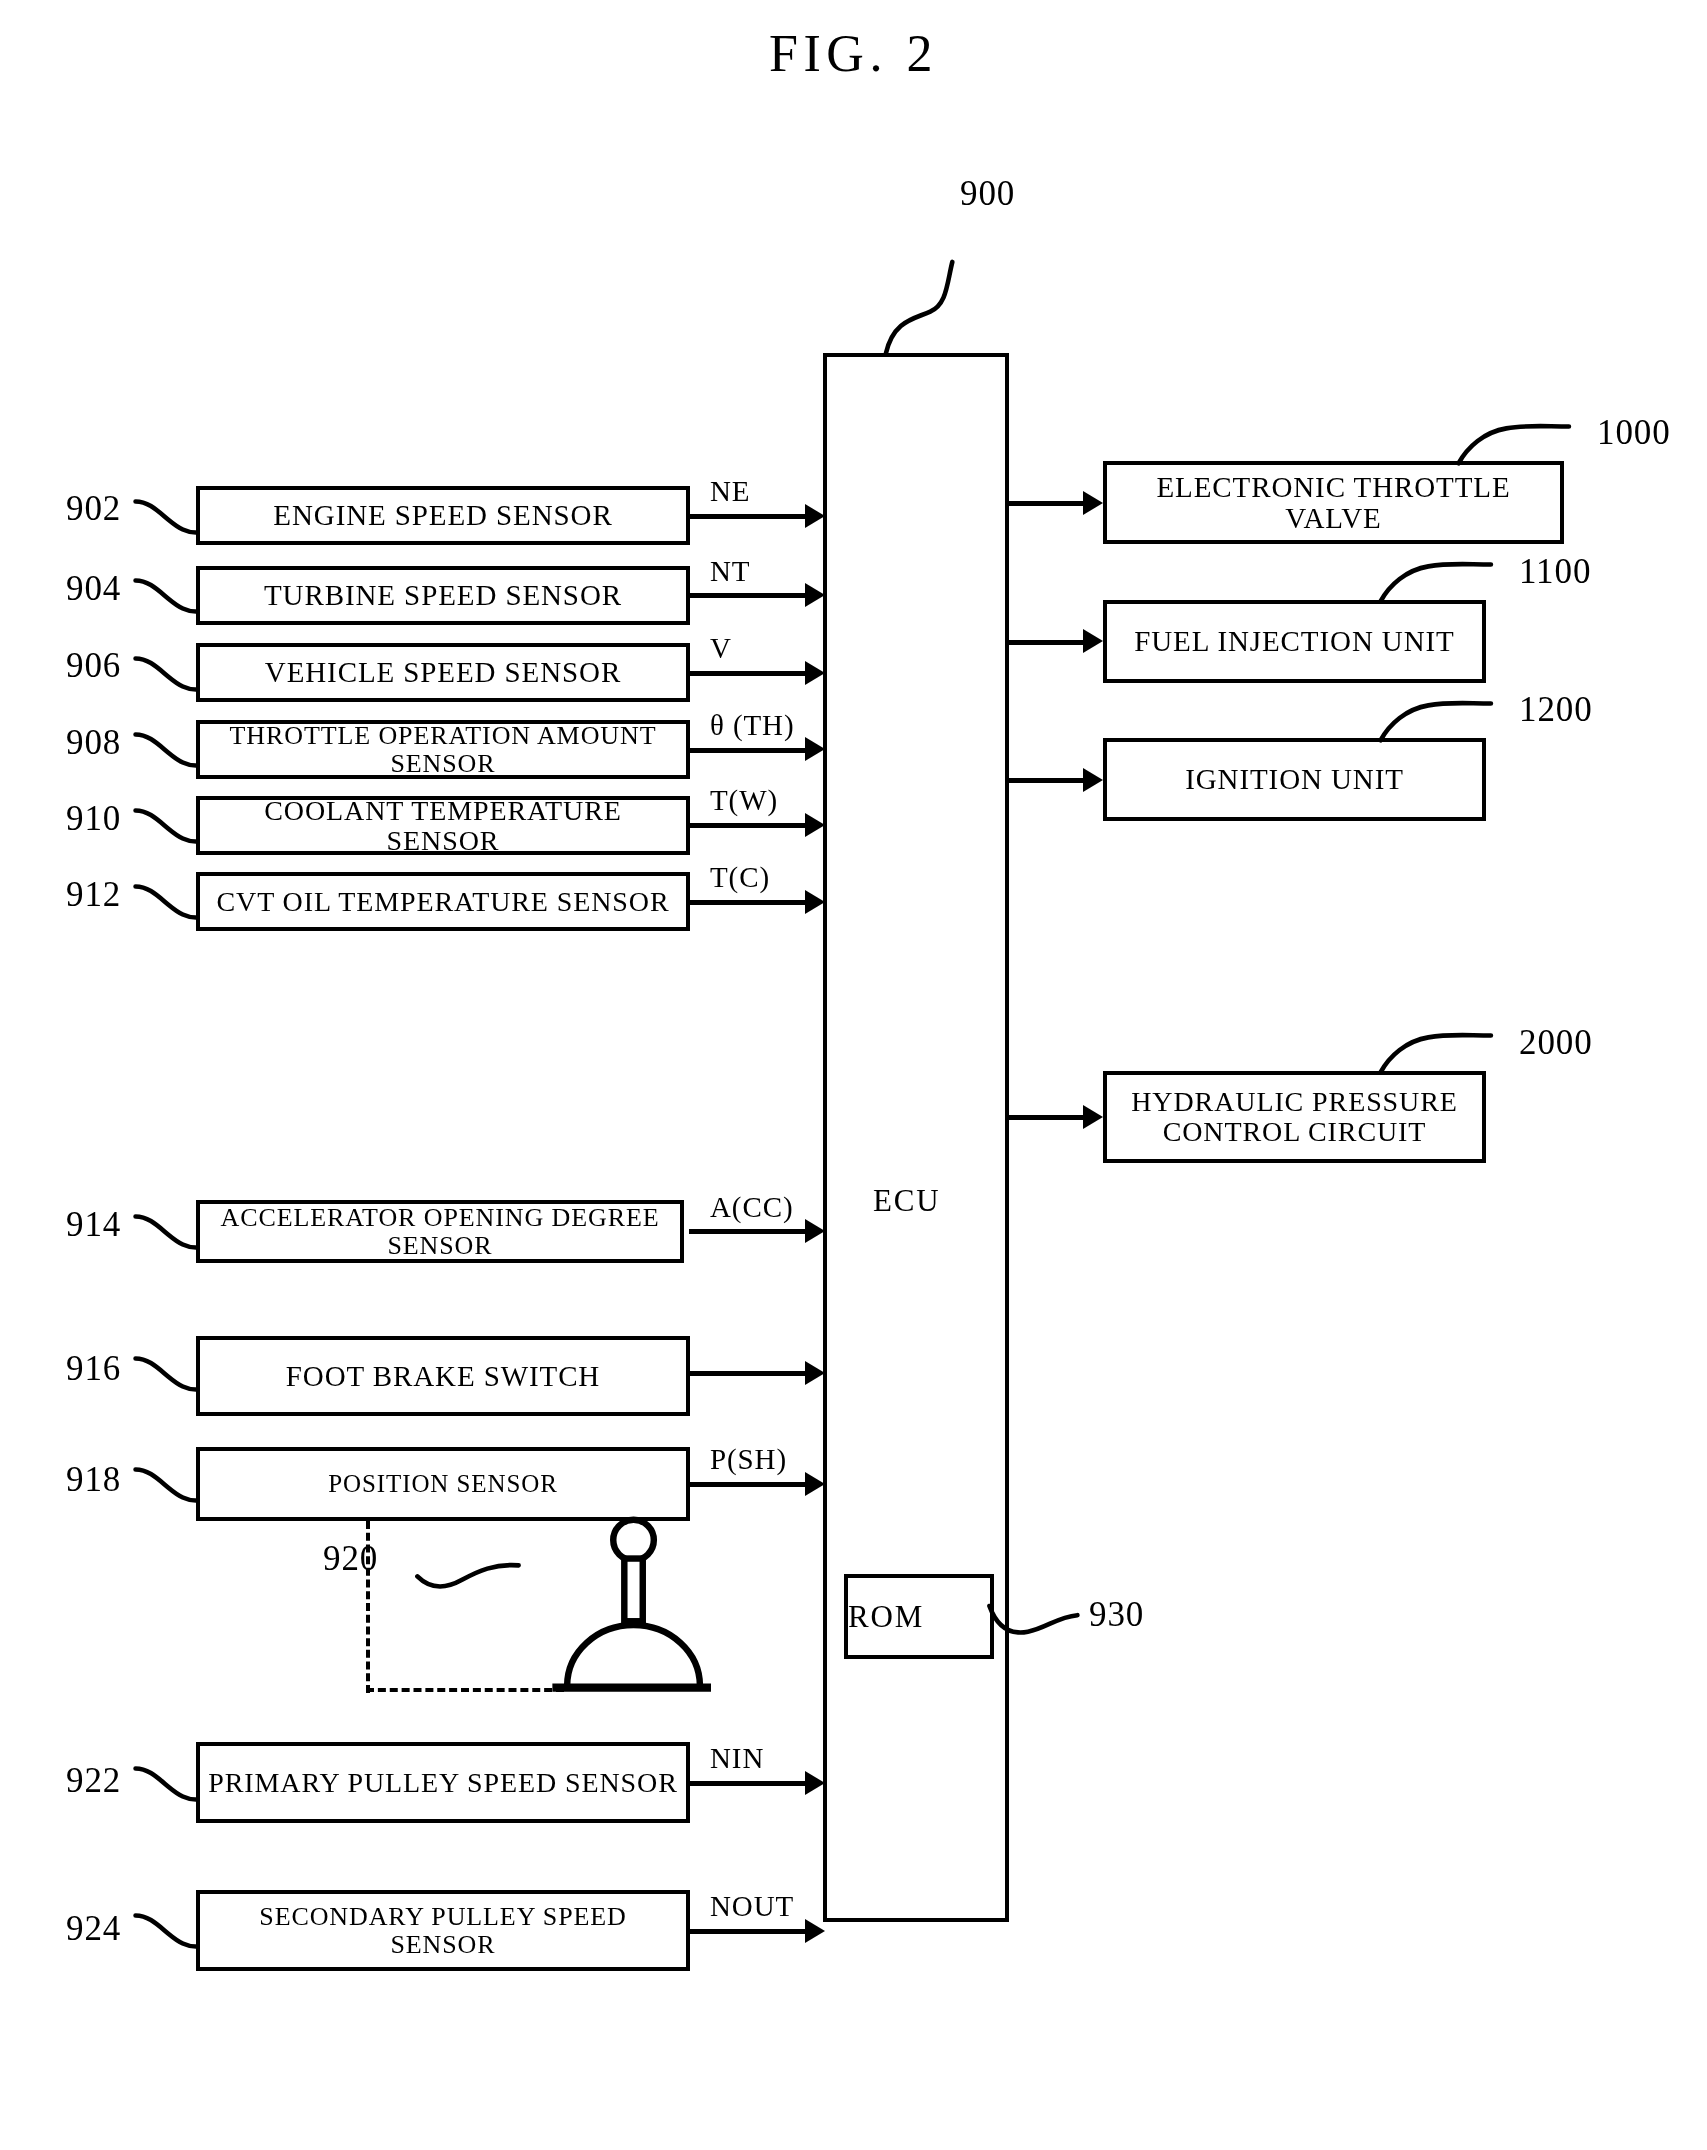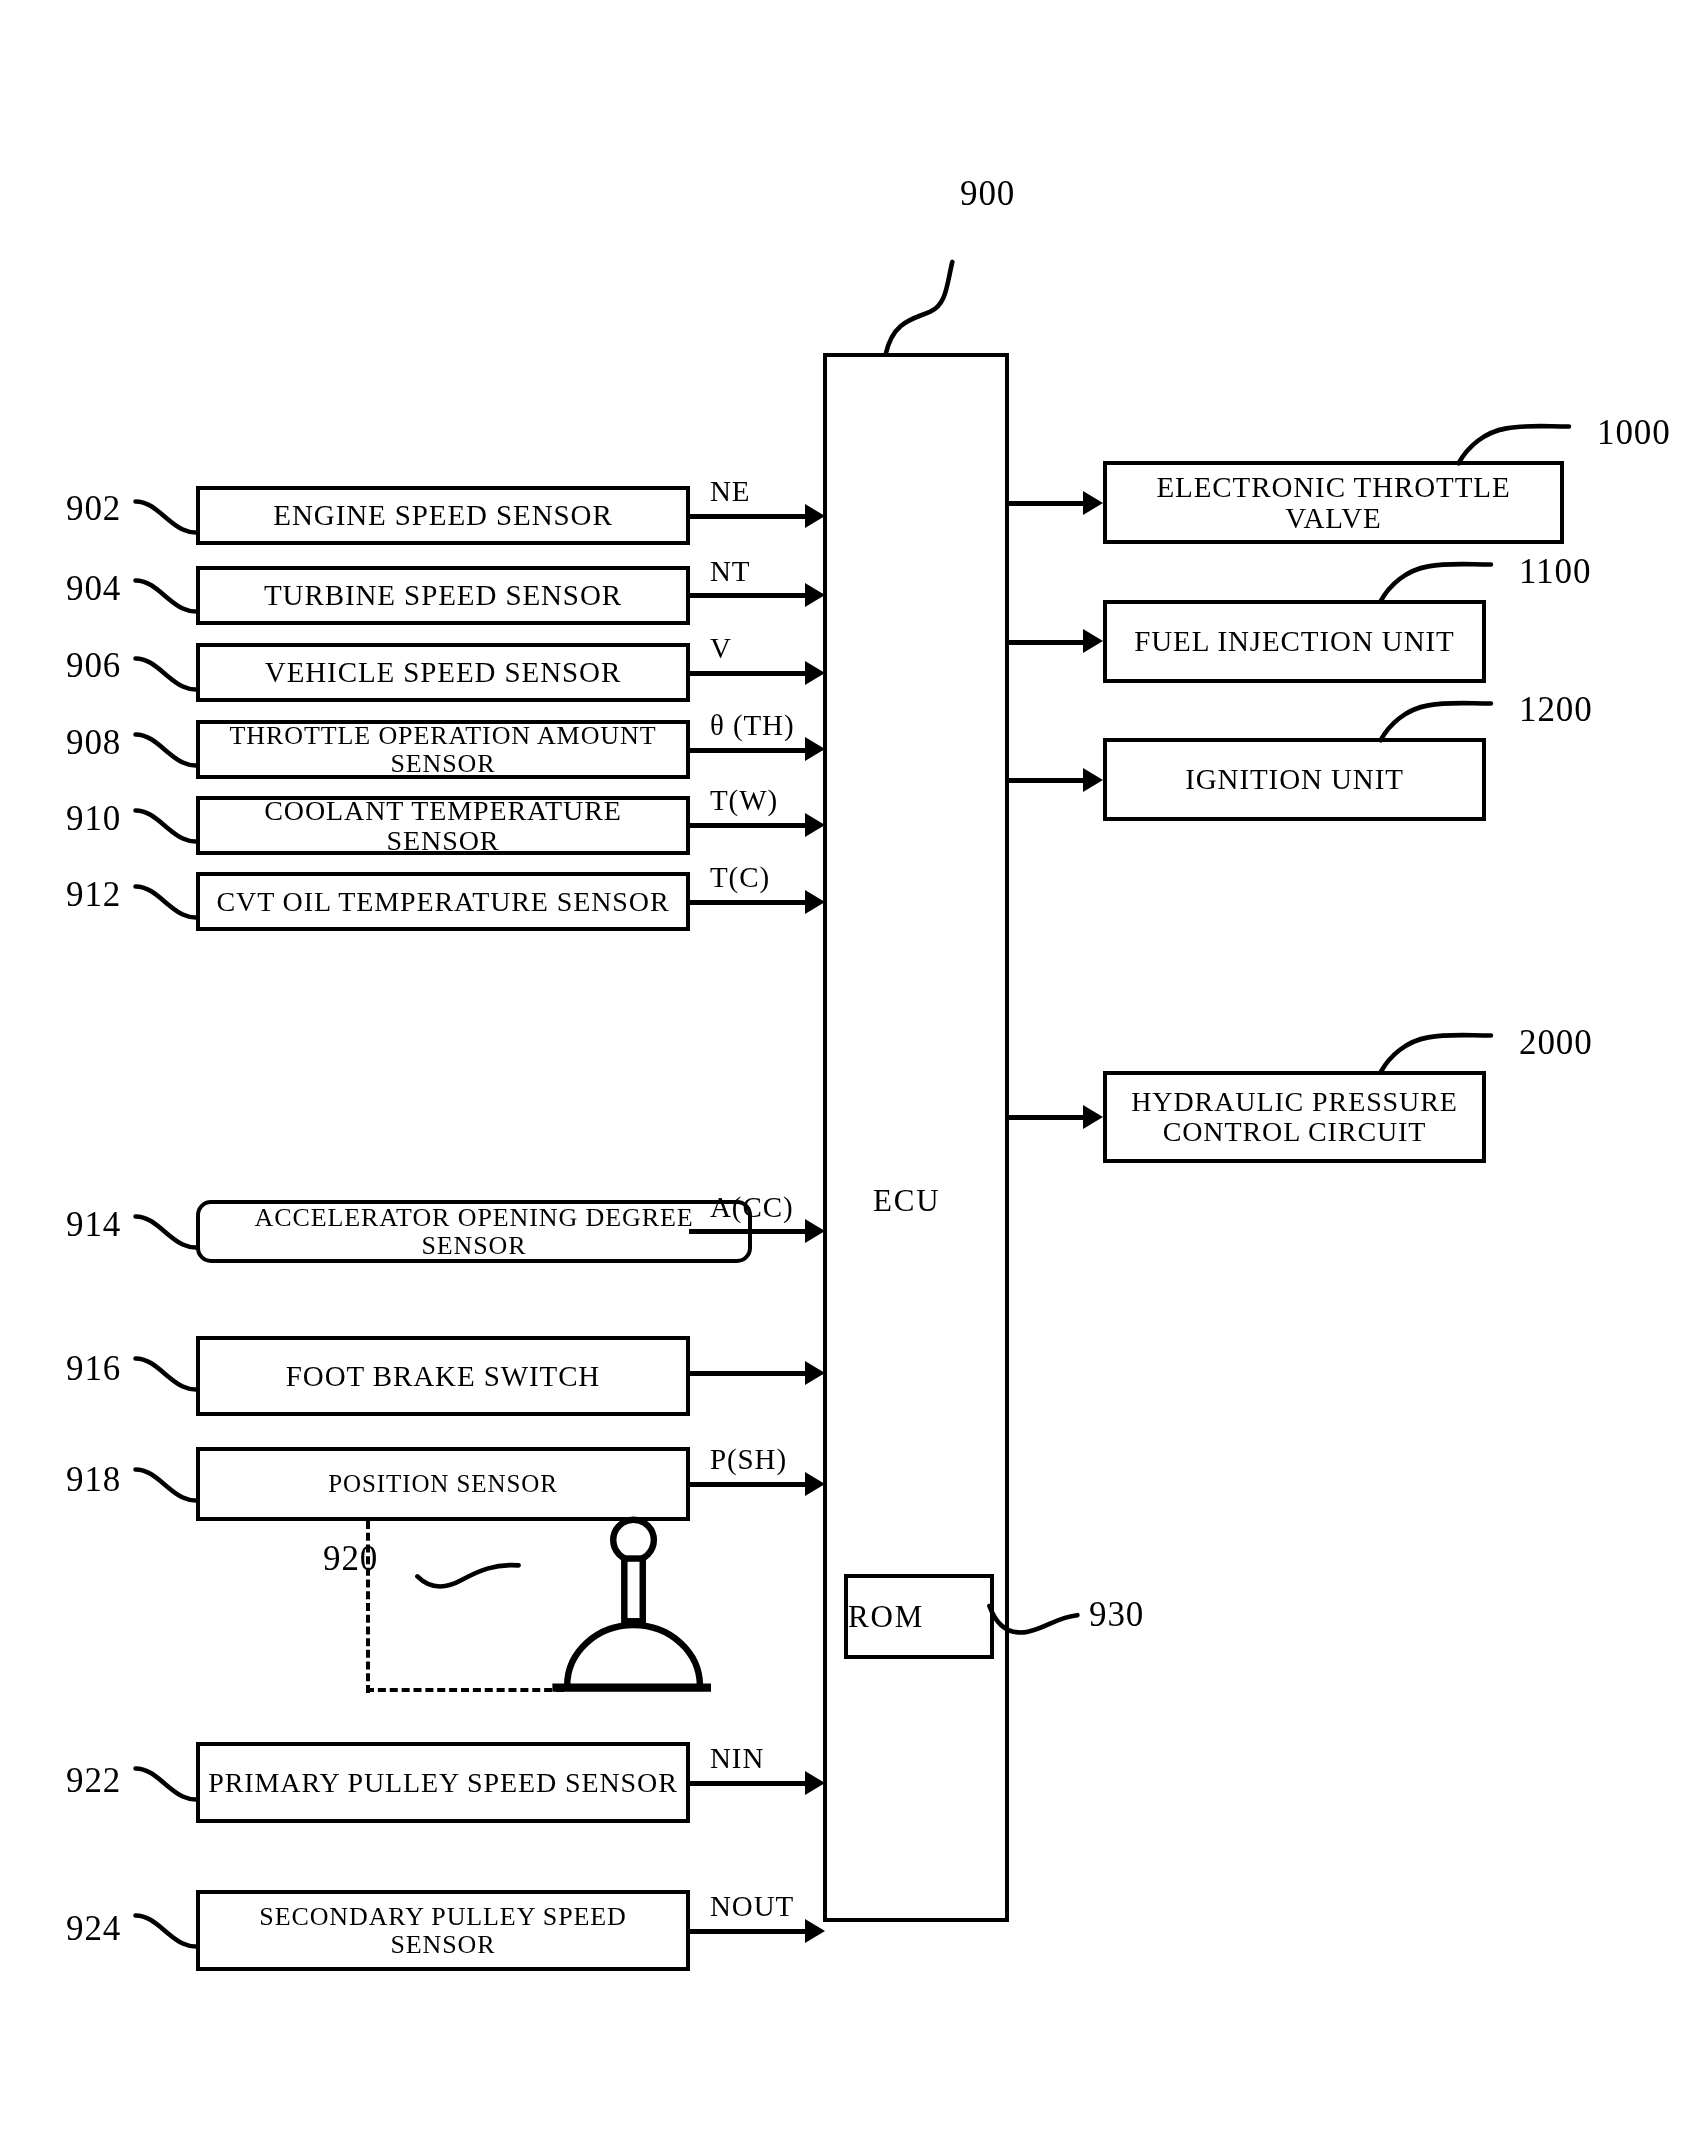--- a/index.html
+++ b/index.html
@@ -44,20 +44,21 @@
   .dash-h{position:absolute;border-top:4.6px dashed #000;}
 
   
   .lever{position:absolute;}
 </style>
 </head>
 <body>
 
 <div id="stage">
 
+  <div class="fig-title">FIG. 2</div>
 
   <div class="ecu" id="ecu-box" style="left:823px;top:353px;width:186px;height:1569px;"></div>
   <div class="ecu-label" style="left:873px;top:1183px;">ECU</div>
   <svg class="lead" style="left:886px;top:210px;width:129px;height:148px;" viewBox="0 0 140 160" width="129" height="148">
     <path d="M 0 155 C 8 120, 30 118, 48 110 C 66 102, 66 80, 72 56"></path>
   </svg>
   <div class="ref" style="left:960px;top:174px;">900</div>
 
   <div class="romwrap" style="left:844px;top:1574px;width:150px;height:85px;">
     <span>ROM</span>
@@ -125,21 +126,21 @@
       <div class="box" style="left: 196px; top: 872px; width: 494px; height: 59px; font-size: 28px; letter-spacing: 0.9px;">
         <span>CVT OIL TEMPERATURE SENSOR</span>
       </div>
       <div class="hline" style="left: 689px; top: 900px; width: 117px;"></div>
       <div class="arrow" style="left: 805px; top: 890px;"></div>
       <div class="sig" style="left: 710px; top: 861px;">T(C)</div>
       <div class="ref" style="left: 66px; top: 1205px;">914</div>
       <svg class="lead" style="left: 135px; top: 1211px; width: 65px; height: 42px;" viewBox="0 0 70 46" width="65" height="42">
         <path d="M 0 6 C 14 6, 24 16, 36 26 C 48 36, 56 40, 66 40"></path>
       </svg>
-      <div class="box" style="left: 196px; top: 1200px; width: 556px; height: 63px; font-size: 26px; letter-spacing: 0.9px; border-radius: 15px;">
+      <div class="box" style="left: 196px; top: 1200px; width: 488px; height: 63px; font-size: 26px; letter-spacing: 0.9px;">
         <span>ACCELERATOR OPENING DEGREE SENSOR</span>
       </div>
       <div class="hline" style="left: 689px; top: 1229px; width: 117px;"></div>
       <div class="arrow" style="left: 805px; top: 1219px;"></div>
       <div class="sig" style="left: 710px; top: 1191px;">A(CC)</div>
       <div class="ref" style="left: 66px; top: 1349px;">916</div>
       <svg class="lead" style="left: 135px; top: 1353px; width: 65px; height: 42px;" viewBox="0 0 70 46" width="65" height="42">
         <path d="M 0 6 C 14 6, 24 16, 36 26 C 48 36, 56 40, 66 40"></path>
       </svg>
       <div class="box" style="left: 196px; top: 1336px; width: 494px; height: 80px; font-size: 29px; letter-spacing: 0.9px;">

